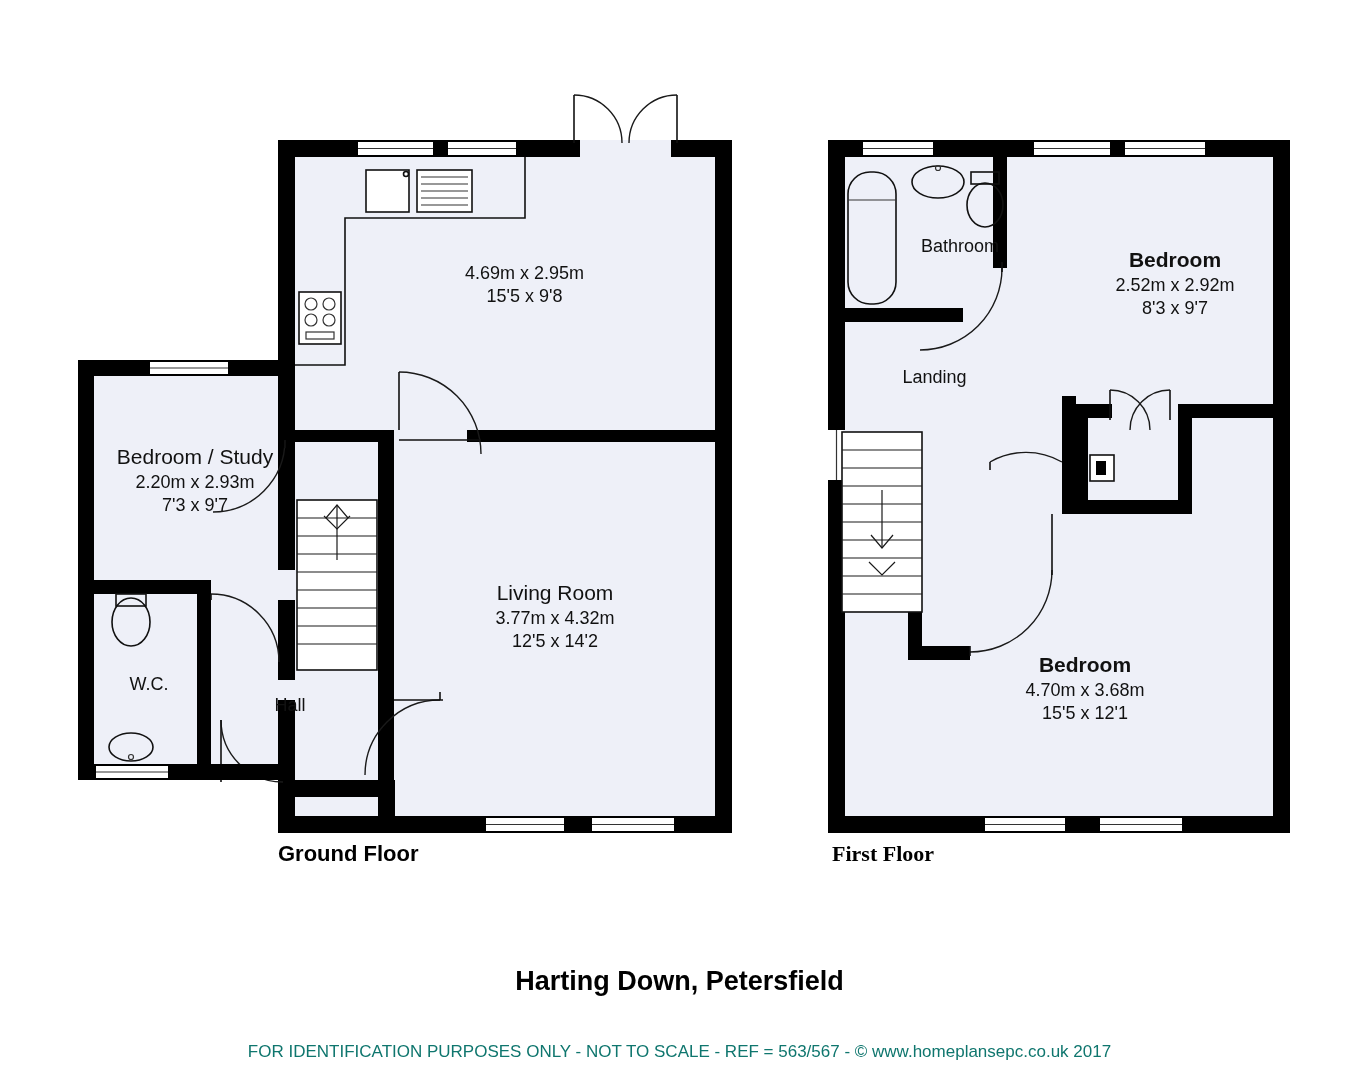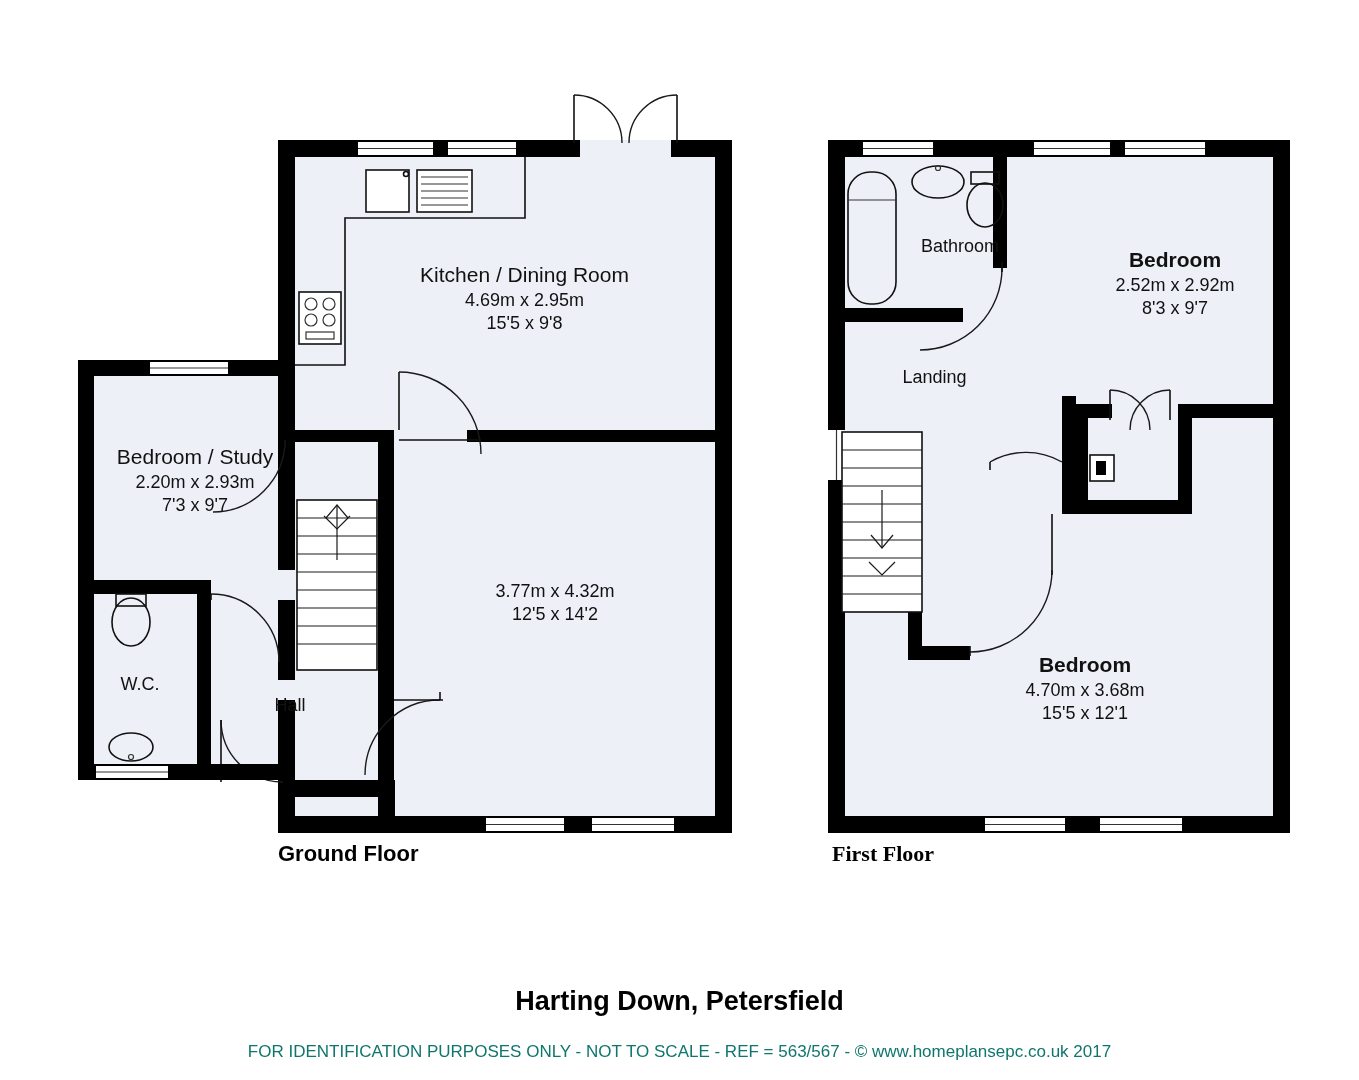--- a/index.html
+++ b/index.html
@@ -291,37 +291,37 @@
     <line class="stair-line" x1="62" y1="558" x2="142" y2="558"></line>
     <line class="stair-line" x1="62" y1="576" x2="142" y2="576"></line>
     <line class="stair-line" x1="62" y1="594" x2="142" y2="594"></line>
 
     <line class="stair-line" x1="102" y1="490" x2="102" y2="548"></line>
     <path class="stair-line" d="M 91 535 L 102 548 L 113 535"></path>
     <path class="stair-line" d="M 89 562 L 102 575 L 115 562"></path>
   </svg>
 
   <div class="lbl" style="left:392px; top:262px; width:265px;">
-    <div class="room-name">Kitchen / Dining Room</div>
     <div class="room-dims">4.69m x 2.95m</div>
     <div class="room-dims">15'5 x 9'8</div>
   </div>
 
   <div class="lbl" style="left:80px; top:444px; width:230px;">
     <div class="room-name">Bedroom / Study</div>
     <div class="room-dims">2.20m x 2.93m</div>
     <div class="room-dims">7'3 x 9'7</div>
   </div>
 
   <div class="lbl" style="left:430px; top:580px; width:250px;">
+    <div class="room-name">Living Room</div>
     <div class="room-dims">3.77m x 4.32m</div>
     <div class="room-dims">12'5 x 14'2</div>
   </div>
 
-  <div class="lbl small-name" style="left:95px; top:673px; width:90px;">
+  <div class="lbl small-name" style="left:104px; top:673px; width:90px;">
     <span>W.C.</span>
   </div>
 
   <div class="lbl small-name" style="left:245px; top:694px; width:90px;">
     <span>Hall</span>
   </div>
 
   <div class="floor-title" style="left:278px; top:841px;">Ground Floor</div>
 
   <div class="lbl small-name" style="left:880px; top:219px; width:160px;margin-top:16px;">
@@ -339,16 +339,16 @@
   </div>
 
   <div class="lbl" style="left:960px; top:652px; width:250px;">
     <div class="room-name-bold">Bedroom</div>
     <div class="room-dims">4.70m x 3.68m</div>
     <div class="room-dims">15'5 x 12'1</div>
   </div>
 
   <div class="floor-title" style="left:832px; top:841px;font-family:Liberation Serif, serif;">First Floor</div>
 
-  <div class="footer footer-title" style="top:966px;margin-top:20px;">Harting Down, Petersfield</div>
+  <div class="footer footer-title" style="top:966px;">Harting Down, Petersfield</div>
   <div class="footer footer-note" style="top:1042px;">FOR IDENTIFICATION PURPOSES ONLY - NOT TO SCALE -  REF = 563/567 - © www.homeplansepc.co.uk 2017</div>
 
 </div>
 
 </body></html>

